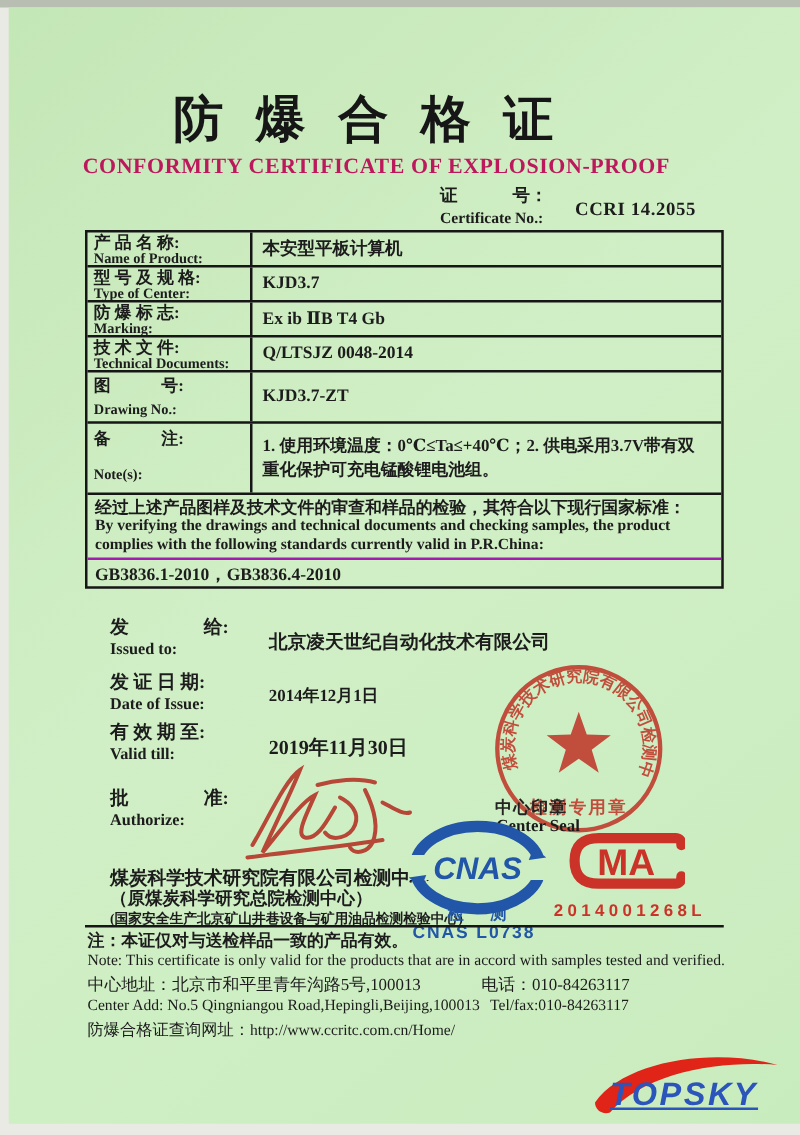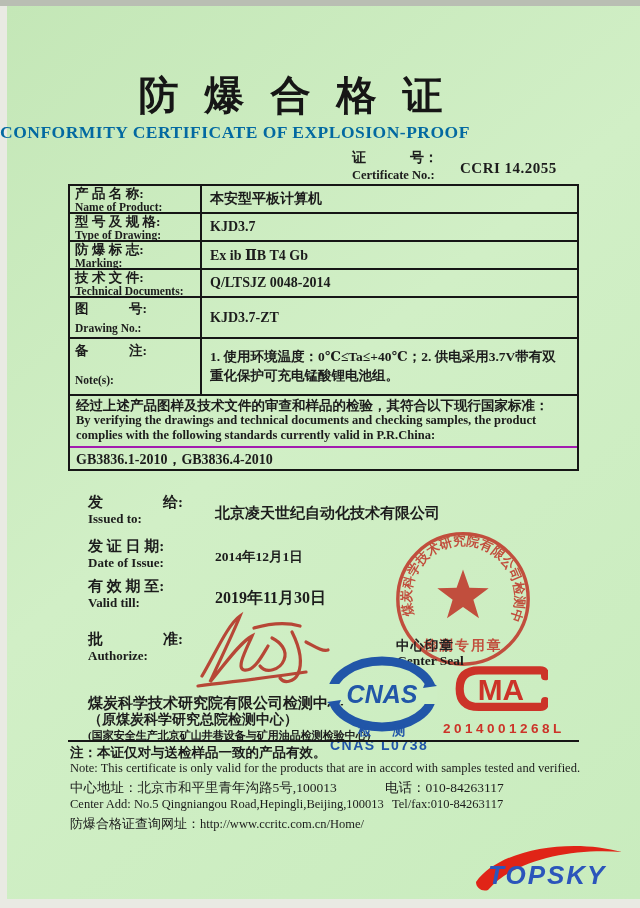--- a/index.html
+++ b/index.html
@@ -8,22 +8,22 @@
   .page { position:relative; width:640px; height:908px; background:#e9eae3; overflow:hidden; }
   .scan-top { position:absolute; left:0; top:0; width:640px; height:6px; background:#b9beb3; }
   .cert-bg { position:absolute; left:7px; top:6px; width:633px; height:893px;
              background:linear-gradient(140deg,#c4e7b7 0%,#d1efc6 45%,#c9ecbe 100%); }
 
   .abs { position:absolute; }
 
   
   .title { left:0; top:68px; width:581px; text-align:center; font-size:40px; font-weight:bold;
            letter-spacing:26px; text-indent:26px; color:#161616; }
-  .subtitle { left:0; top:122px; width:536px; text-align:left; font-size:17.5px; font-weight:bold;
-              letter-spacing:.5px; color:#0369a1; }
+  .subtitle { left:0; top:122px; width:536px; text-align:right; font-size:17.5px; font-weight:bold;
+              letter-spacing:.5px; color:#be185d; }
   .certno { left:352px; top:148px; width:260px; }
   .certno .cn { display:inline-flex; justify-content:space-between; width:86px; font-size:14px; font-weight:bold; }
   .certno .en { font-size:12.5px; font-weight:bold; margin-top:1px; }
   .certno .val { position:absolute; left:108px; top:12px; font-size:15px; font-weight:bold; letter-spacing:.5px; }
 
   
   .tbl { left:68px; top:184px; width:511px; border:2.5px solid #161616; background:transparent; }
   .trow { display:flex; border-bottom:2px solid #161616; }
   .trow:last-child { border-bottom:none; }
   .tlabel { width:132px; border-right:2px solid #161616; padding:1px 4px 0 5px; overflow:hidden; }
@@ -72,21 +72,21 @@
   .ftel-cn  { left:385px; top:779px; font-size:13.5px; }
   .faddr-en { left:70px; top:797px; font-size:12.5px; }
   .ftel-en  { left:392px; top:797px; font-size:12.5px; }
   .furl { left:70px; top:815px; font-size:13px; }
   .furl .u { font-size:12.5px; }
 
   .sig { left:188px; top:598px; width:150px; height:100px; opacity:.92; }
 
   .topsky { right:8px; bottom:0; width:178px; height:70px; }
   .topsky-brand { position:absolute; left:34px; top:22px; font-size:26px; font-weight:bold; font-style:italic;
-                  color:#2b55bb; letter-spacing:2px; font-family:"Liberation Sans","DejaVu Sans",sans-serif; }
+                  color:#2b55bb; letter-spacing:2px; font-family:"Liberation Sans","DejaVu Sans",sans-serif;text-decoration:underline; }
   .topsky-cn { position:absolute; left:28px; top:48px; font-size:16px; font-weight:bold; color:#383d44;
                letter-spacing:11px; white-space:nowrap;margin-top:46px; }
 </style>
 </head>
 <body>
 
 <div class="page">
   <div class="scan-top"></div>
   <div class="cert-bg"></div>
 
@@ -105,21 +105,21 @@
     <div class="trow h28">
       <div class="tlabel">
         <span class="cn">产 品 名 称:</span>
         <span class="en">Name of Product:</span>
       </div>
       <div class="tval">本安型平板计算机</div>
     </div>
     <div class="trow h28">
       <div class="tlabel">
         <span class="cn">型 号 及 规 格:</span>
-        <span class="en">Type of Drawing:</span>
+        <span class="en">Type of Center:</span>
       </div>
       <div class="tval">KJD3.7</div>
     </div>
     <div class="trow h28">
       <div class="tlabel">
         <span class="cn">防 爆 标 志:</span>
         <span class="en">Marking:</span>
       </div>
       <div class="tval">Ex ib ⅡB T4 Gb</div>
     </div>

